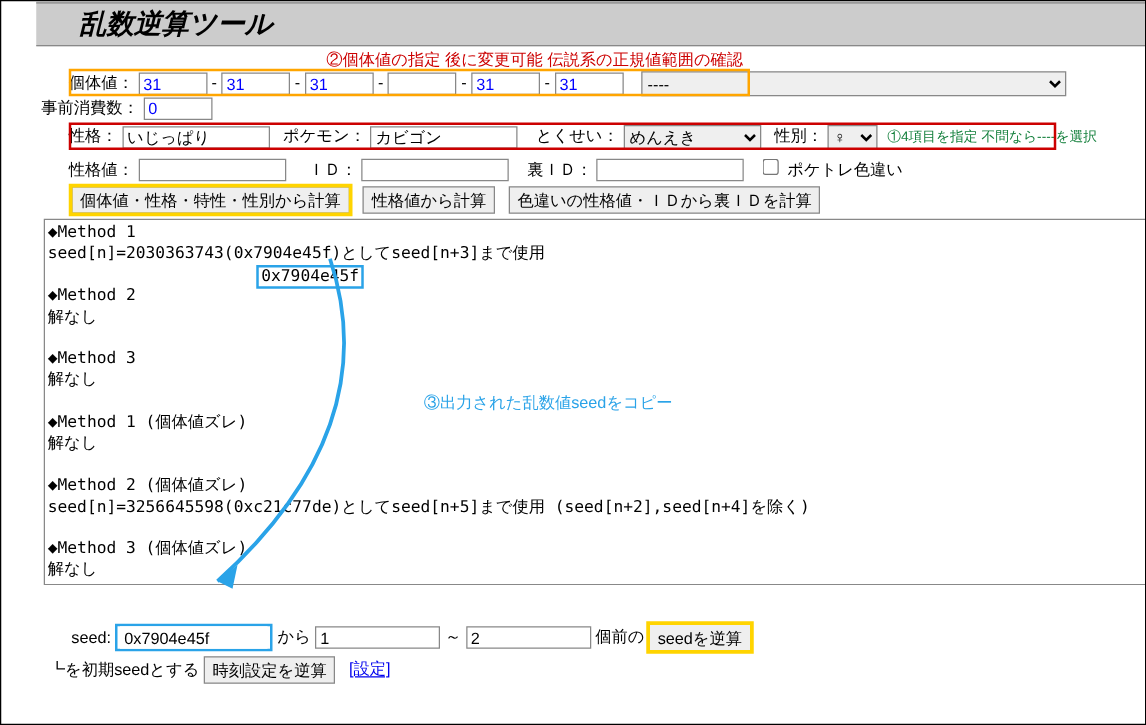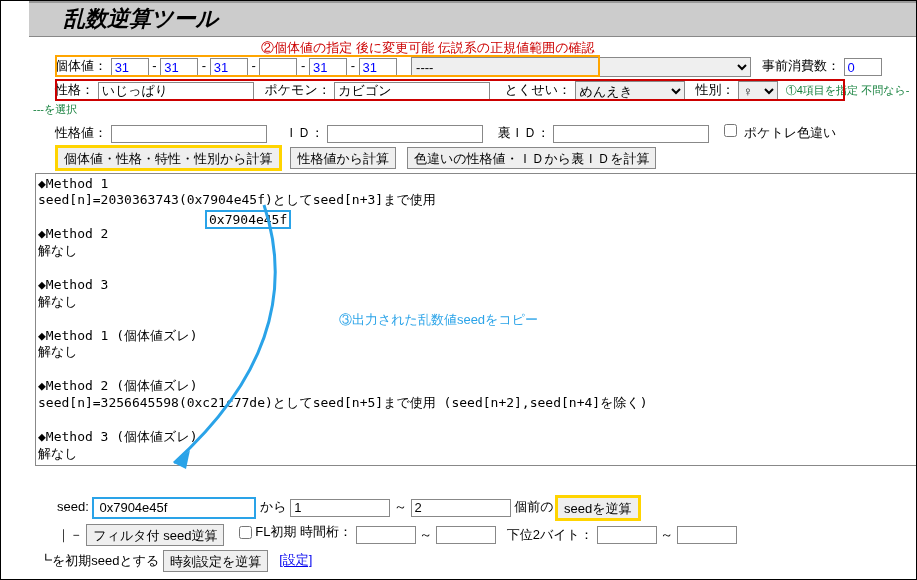--- a/index.html
+++ b/index.html
@@ -33,24 +33,24 @@
   .red-band { position: absolute; left: 26px; top: 0; width: 790px; height: 22px; border: 2px solid #c00; pointer-events: none; }
   .lbl { display: inline-block; }
   input.txt {
     border: 1px solid #888;
     padding: 1px 3px;
     font-size: 13px;
     height: 18px;
     vertical-align: middle;
     background: #fff;
   }
-  .w55 { width: 38px; }
+  .w55 { width: 55px; }
   .w60 { width: 60px; }
   .w100 { width: 100px; }
-  .w130 { width: 156px; }
+  .w130 { width: 118px; }
   .blue-val { color: #00f; }
   select {
     border: 1px solid #888;
     font-size: 13px;
     height: 20px;
     vertical-align: middle;
     background: #efefef;
   }
   .btn {
     background: #efefef;
@@ -191,37 +191,20 @@
     <input class="txt w130" style="border: none;" value="0x7904e45f">
   </span>
   <span>から</span>
   <input class="txt w100" value="1" style="">
   <span>～</span>
   <input class="txt w100" value="2" style="">
   <span>個前の</span>
   <button class="btn yellow-btn">seedを逆算</button>
 </div>
 
-<div class="row" style="margin-left:24px">
-  <span class="lbl">｜－</span>
-  <button class="btn">フィルタ付 seed逆算</button>
-  &nbsp;
-  <span style="display:inline-flex;align-items:center">
-    <input type="checkbox" style="">
-    <span class="lbl">FL初期  時間桁：</span>
-  </span>
-  <input class="txt w60" value="" style="">
-  <span>～</span>
-  <input class="txt w60" value="" style="">
-  &nbsp;
-  <span class="lbl">下位2バイト：</span>
-  <input class="txt w60" value="" style="">
-  <span>～</span>
-  <input class="txt w60" value="" style="">
-</div>
 
 
 <div class="row" style="margin-left:6px">
   <span class="lbl">┗を初期seedとする</span>
   <button class="btn">時刻設定を逆算</button>
   &nbsp;
   <a href="#" class="link">[設定]</a>
 </div>
 
 </div>

